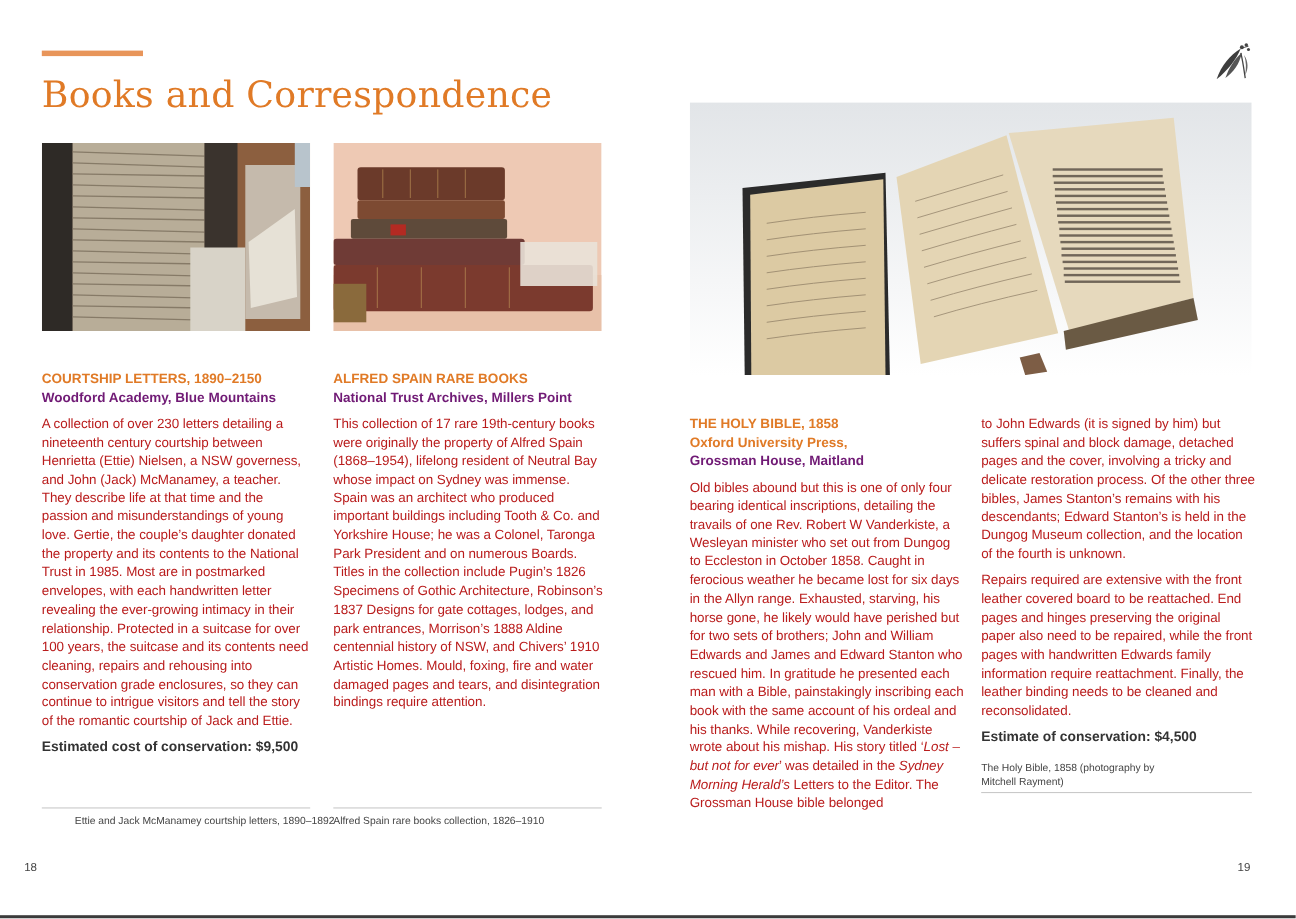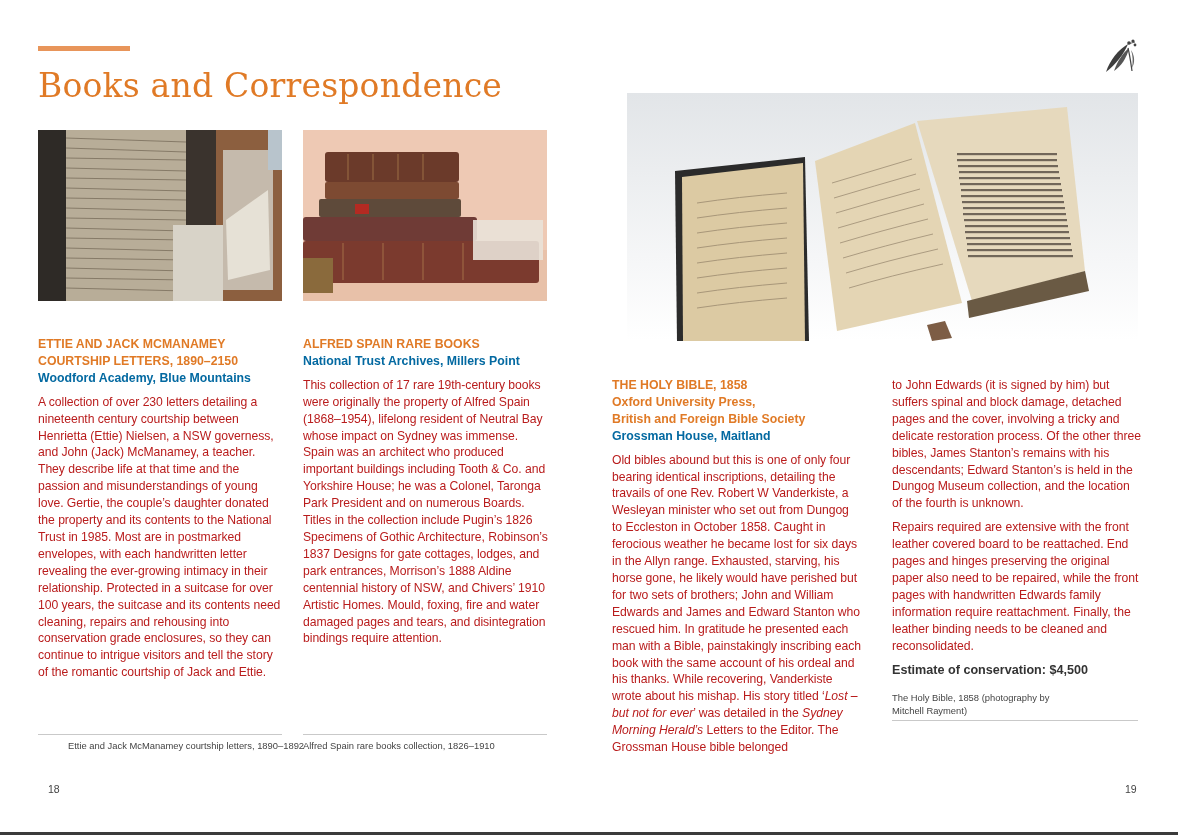--- a/index.html
+++ b/index.html
@@ -24,42 +24,42 @@
 
   .photo { position: absolute; overflow: hidden; }
   .photo svg { display: block; width: 100%; height: 100%; }
   #photo-letters { left: 38px; top: 130px; width: 244px; height: 171px; }
   #photo-books { left: 303px; top: 130px; width: 244px; height: 171px; }
   #photo-bible { left: 627px; top: 93px; width: 511px; height: 248px; }
 
   .col { position: absolute; width: 245px; font-size: 12.2px; line-height: 16.9px; }
   .col p { margin: 0; }
   .item-title { color: #e07a26; font-weight: bold; font-size: 12.3px; line-height: 16.9px; text-transform: none; }
-  .item-location { color: #0369a1; font-weight: bold; font-size: 12.3px; line-height: 16.9px; margin-bottom: 7px !important; }
+  .item-location { color: #701a75; font-weight: bold; font-size: 12.3px; line-height: 16.9px; margin-bottom: 7px !important; }
   .body-text { color: #b91c1c; letter-spacing: -0.05px; }
   .body-text + .body-text { margin-top: 7px !important; }
   .cost { color: #333; font-weight: bold; font-size: 12.6px; margin-top: 7px !important; }
   em { font-style: italic; }
 
   #col-letters { left: 38px; top: 336px; }
   #col-books { left: 303px; top: 336px; }
-  #col-bible-a { left: 612px; top: 377px; width: 250px; }
+  #col-bible-a { left: 627px; top: 377px; width: 250px; }
   #col-bible-b { left: 892px; top: 377px; width: 250px; }
 
   .caption-rule { position: absolute; height: 1px; background: #c9c9c9; }
   .caption { position: absolute; font-size: 9.4px; line-height: 12.5px; color: #444; }
   #rule-letters { left: 38px; top: 734px; width: 244px; }
   #cap-letters { left: 24px; top: 740px; width: 250px; padding-left: 44px; }
   #rule-books { left: 303px; top: 734px; width: 244px; }
   #cap-books { left: 303px; top: 740px; width: 250px; }
   #rule-bible { left: 892px; top: 720px; width: 246px; }
   #cap-bible { left: 892px; top: 692px; width: 180px; }
 
   .page-num { position: absolute; top: 783px; font-size: 10.5px; color: #444; }
-  #page-left { left: 48px; text-align: right; }
+  #page-left { left: 22px; text-align: right; }
   #page-right { left: 1125px; }
 </style>
 </head>
 <body>
 
 <div class="spread">
 
   <div class="accent-bar"></div>
   <h1 class="page-title">Books and Correspondence</h1>
 
@@ -183,36 +183,35 @@
         <path d="M213 150 q40 -12 88 -24"></path>
           <path d="M216 165 q40 -12 90 -24"></path>
         <path d="M219 180 q40 -12 92 -24"></path>
           <path d="M222 195 q40 -12 94 -24"></path>
       </g>
       <path d="M300 232 L318 228 L325 245 L305 248 Z" fill="#7d5d45"></path>
     </svg>
   </div>
 
   <div class="col" id="col-letters">
-    <p class="item-title">ETTIE AND JACK MCMANAMEY</p>
     <p class="item-title">COURTSHIP LETTERS, 1890–2150</p>
     <p class="item-location">Woodford Academy, Blue Mountains</p>
     <p class="body-text">A collection of over 230 letters detailing a nineteenth century courtship between Henrietta (Ettie) Nielsen, a NSW governess, and John (Jack) McManamey, a teacher. They describe life at that time and the passion and misunderstandings of young love. Gertie, the couple’s daughter donated the property and its contents to the National Trust in 1985. Most are in postmarked envelopes, with each handwritten letter revealing the ever-growing intimacy in their relationship. Protected in a suitcase for over 100 years, the suitcase and its contents need cleaning, repairs and rehousing into conservation grade enclosures, so they can continue to intrigue visitors and tell the story of the romantic courtship of Jack and Ettie.</p>
+    <p class="cost">Estimated cost of conservation: $9,500</p>
   </div>
 
   <div class="col" id="col-books">
     <p class="item-title">ALFRED SPAIN RARE BOOKS</p>
     <p class="item-location">National Trust Archives, Millers Point</p>
     <p class="body-text">This collection of 17 rare 19th-century books were originally the property of Alfred Spain (1868–1954), lifelong resident of Neutral Bay whose impact on Sydney was immense. Spain was an architect who produced important buildings including Tooth &amp; Co. and Yorkshire House; he was a Colonel, Taronga Park President and on numerous Boards. Titles in the collection include Pugin’s 1826 Specimens of Gothic Architecture, Robinson’s 1837 Designs for gate cottages, lodges, and park entrances, Morrison’s 1888 Aldine centennial history of NSW, and Chivers’ 1910 Artistic Homes. Mould, foxing, fire and water damaged pages and tears, and disintegration bindings require attention.</p>
   </div>
 
   <div class="col" id="col-bible-a">
     <p class="item-title">THE HOLY BIBLE, 1858</p>
     <p class="item-title">Oxford University Press,</p>
-    <p class="item-title">British and Foreign Bible Society</p>
     <p class="item-location">Grossman House, Maitland</p>
     <p class="body-text"><span>Old bibles abound but this is one of only four bearing identical inscriptions, detailing the travails of one Rev. Robert W Vanderkiste, a Wesleyan minister who set out from Dungog to Eccleston in October 1858. Caught in ferocious weather he became lost for six days in the Allyn range. Exhausted, starving, his horse gone, he likely would have perished but for two sets of brothers; John and William Edwards and James and Edward Stanton who rescued him. In gratitude he presented each man with a Bible, painstakingly inscribing each book with the same account of his ordeal and his thanks. While recovering, Vanderkiste wrote about his mishap. His story titled ‘</span><em>Lost – but not for ever</em><span>’ was detailed in the </span><em>Sydney Morning Herald’s</em><span> Letters to the Editor. The Grossman House bible belonged</span></p>
   </div>
 
   <div class="col" id="col-bible-b">
     <p class="body-text">to John Edwards (it is signed by him) but suffers spinal and block damage, detached pages and the cover, involving a tricky and delicate restoration process. Of the other three bibles, James Stanton’s remains with his descendants; Edward Stanton’s is held in the Dungog Museum collection, and the location of the fourth is unknown.</p>
     <p class="body-text">Repairs required are extensive with the front leather covered board to be reattached. End pages and hinges preserving the original paper also need to be repaired, while the front pages with handwritten Edwards family information require reattachment. Finally, the leather binding needs to be cleaned and reconsolidated.</p>
     <p class="cost">Estimate of conservation: $4,500</p>
   </div>
 

